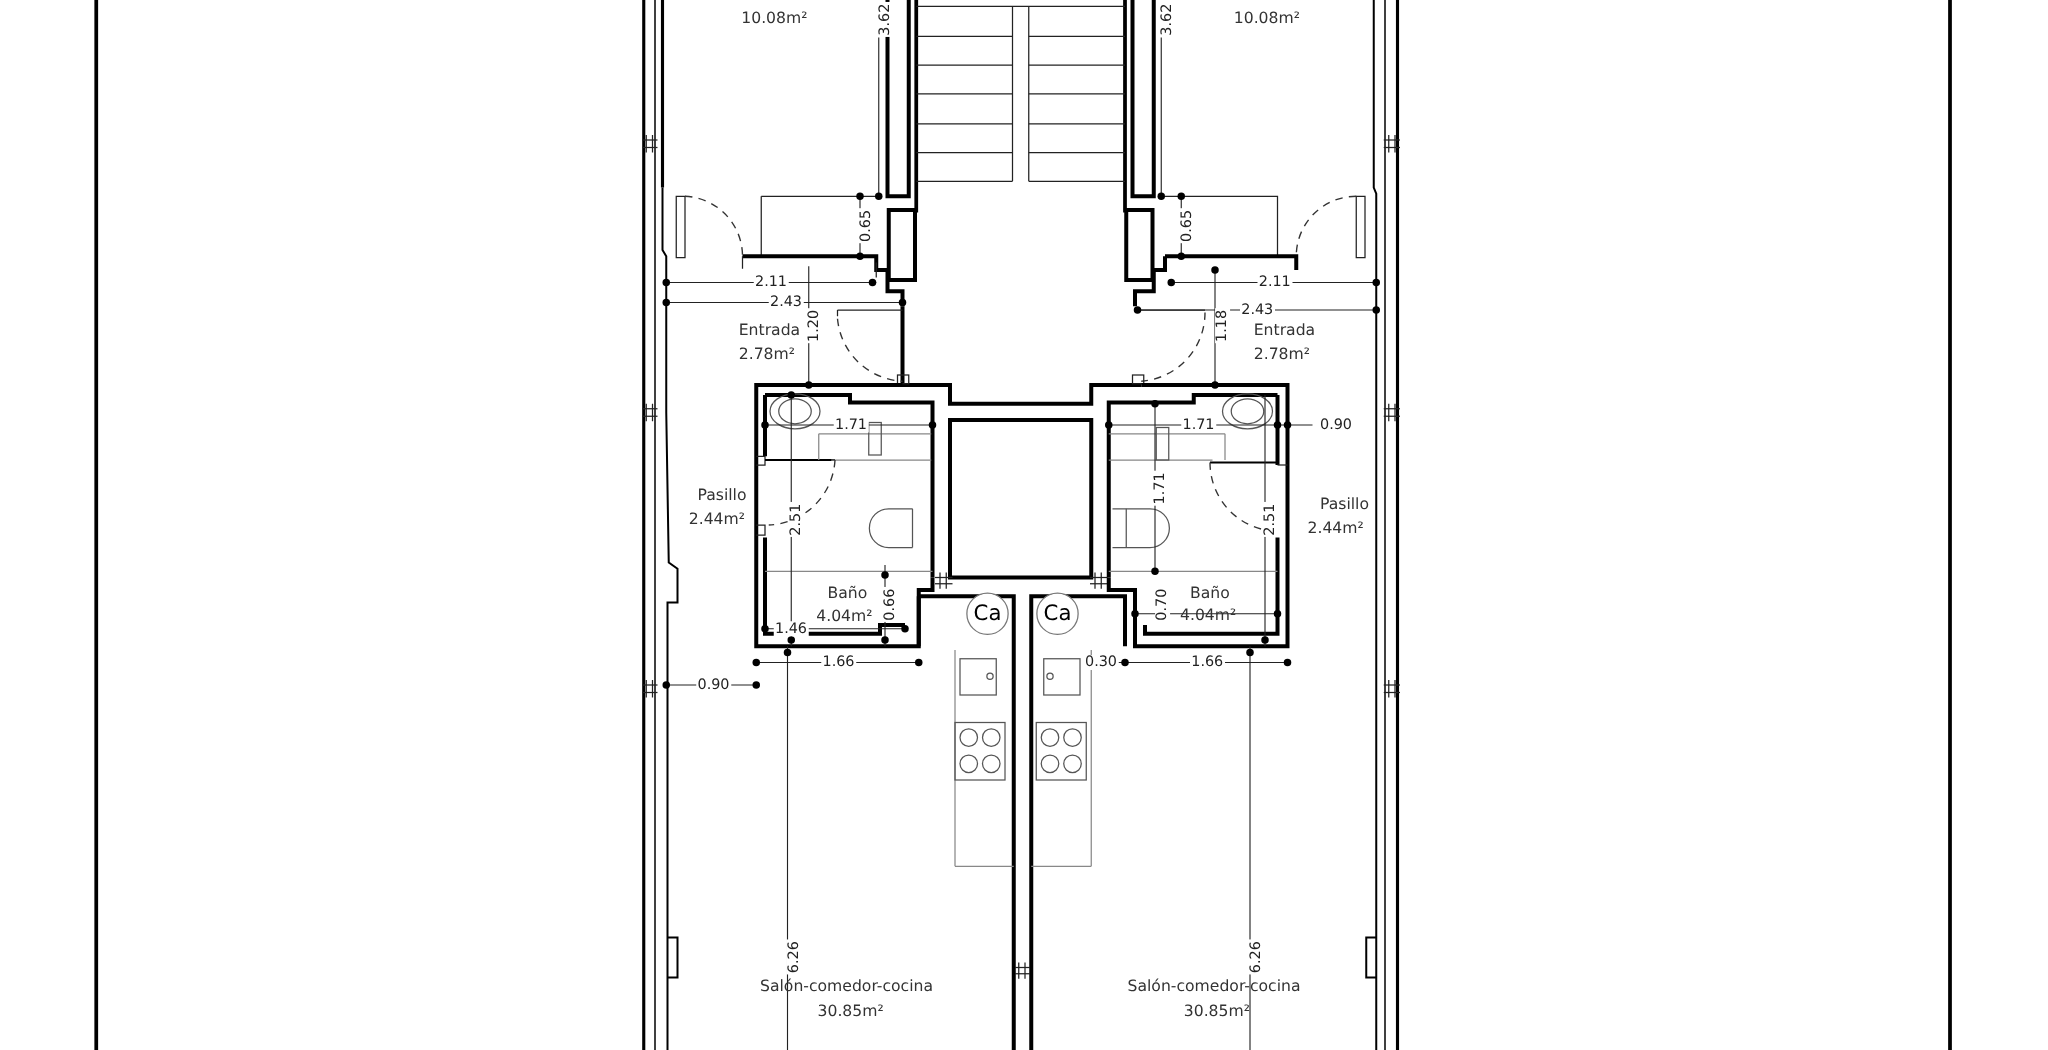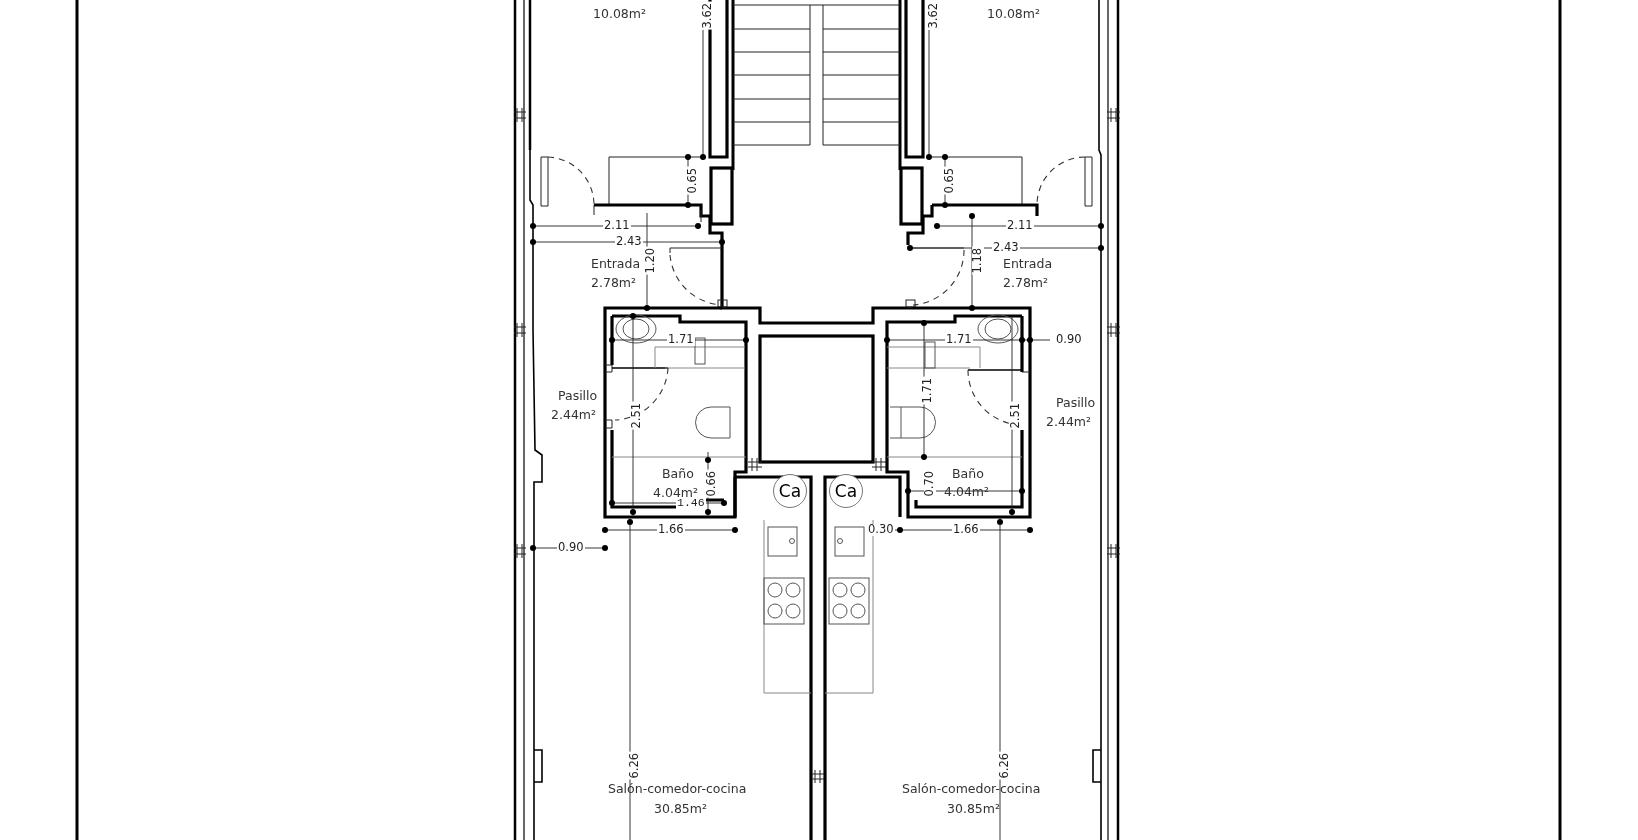--- a/index.html
+++ b/index.html
@@ -305,21 +305,21 @@
 <div class="lbl dimtxt vert" style="left:637px; top:255px;">1.20</div>
 <div class="lbl room" style="left:590px; top:258px;">Entrada</div>
 <div class="lbl room" style="left:590px; top:277px;">2.78m²</div>
 <div class="lbl dimtxt" style="left:667px; top:334px;">1.71</div>
 <div class="lbl room" style="left:557px; top:390px;">Pasillo</div>
 <div class="lbl room" style="left:550px; top:409px;">2.44m²</div>
 <div class="lbl dimtxt vert" style="left:623px; top:410px;">2.51</div>
 <div class="lbl room" style="left:661px; top:468px;">Baño</div>
 <div class="lbl room" style="left:652px; top:487px;">4.04m²</div>
 <div class="lbl dimtxt vert" style="left:698px; top:478px;">0.66</div>
-<div class="lbl dimtxt" style="left:676px; top:497px;font-family:Liberation Mono, monospace;">1.46</div>
+<div class="lbl dimtxt" style="left:619px; top:497px;">1.46</div>
 <div class="lbl dimtxt" style="left:657px; top:524px;">1.66</div>
 <div class="lbl dimtxt" style="left:557px; top:542px;">0.90</div>
 <div class="lbl dimtxt vert" style="left:621px; top:760px;">6.26</div>
 <div class="lbl room" style="left:607px; top:783px;">Salón-comedor-cocina</div>
 <div class="lbl room" style="left:653px; top:803px;">30.85m²</div>
 <div class="ca" style="left:773px; top:474px;">Ca</div>
 
 <div class="lbl room" style="left:986px; top:8px;">10.08m²</div>
 <div class="lbl dimtxt vert" style="left:920px; top:10px;">3.62</div>
 <div class="lbl dimtxt vert" style="left:936px; top:175px;">0.65</div>

